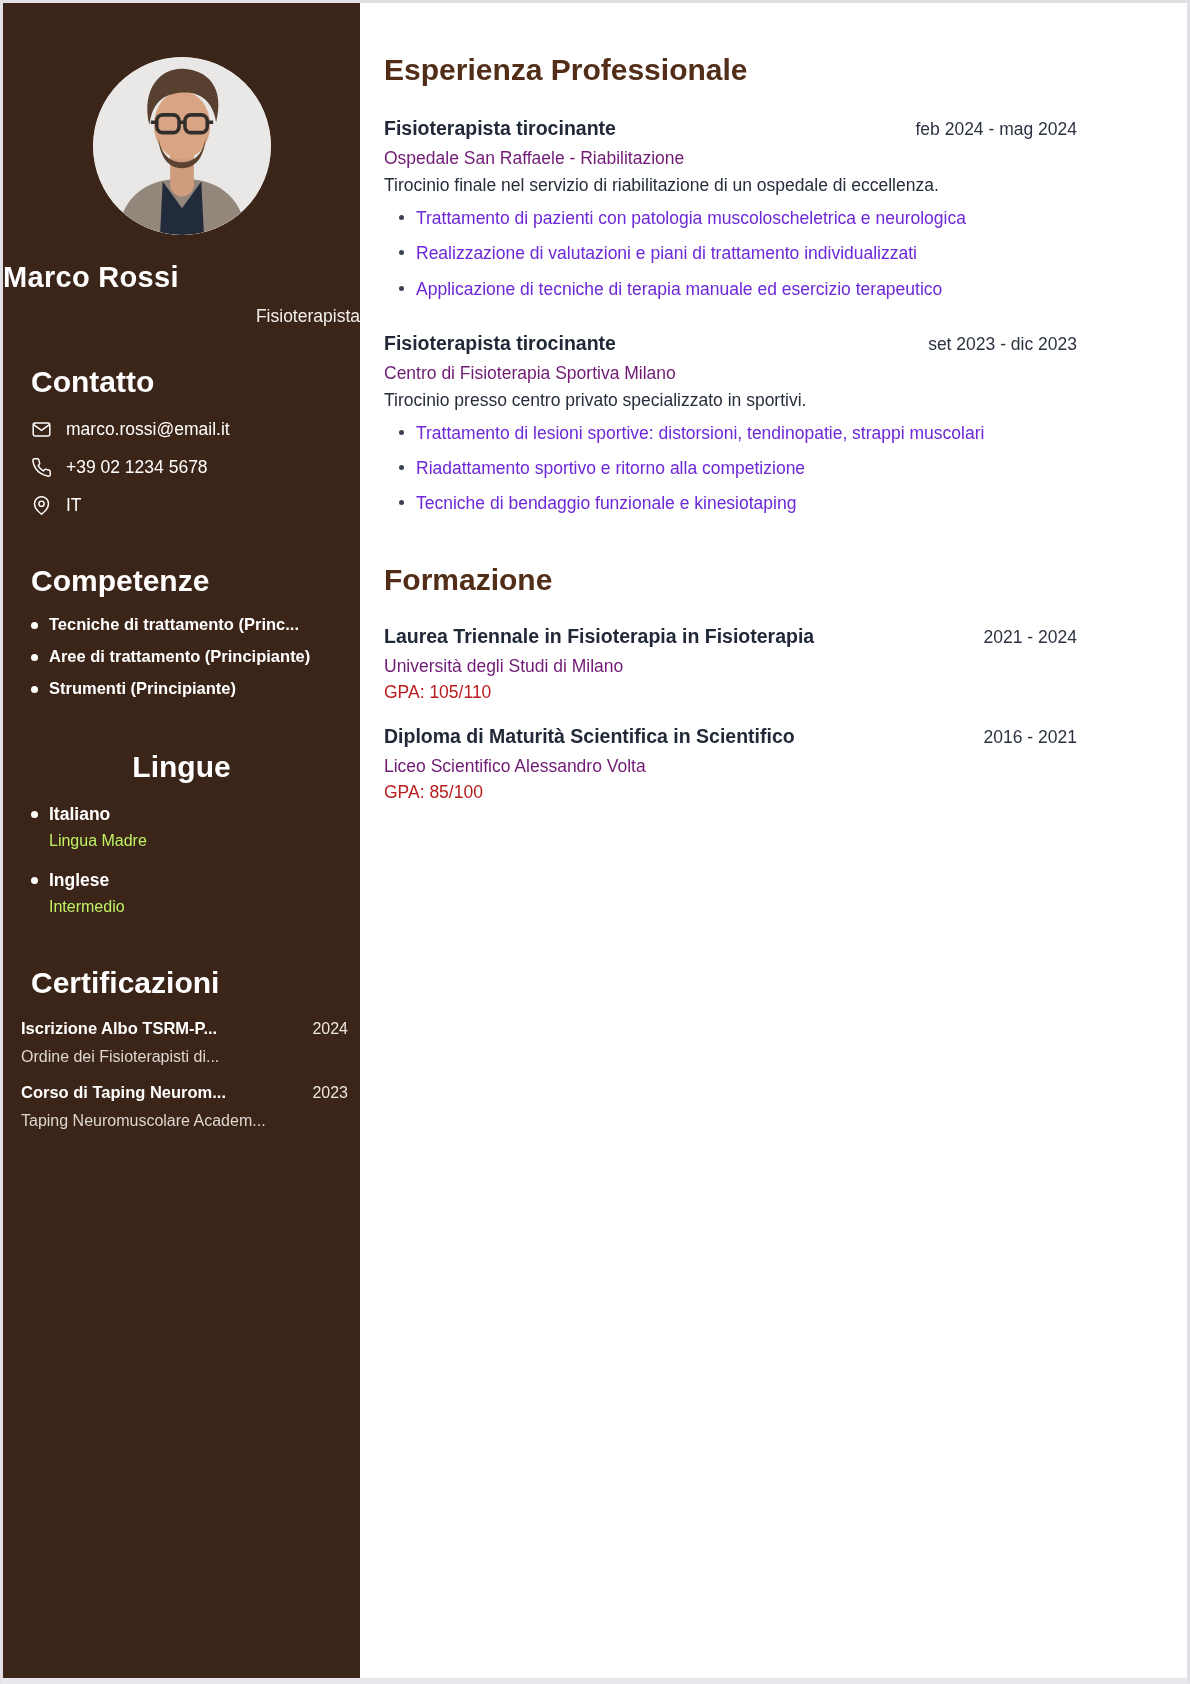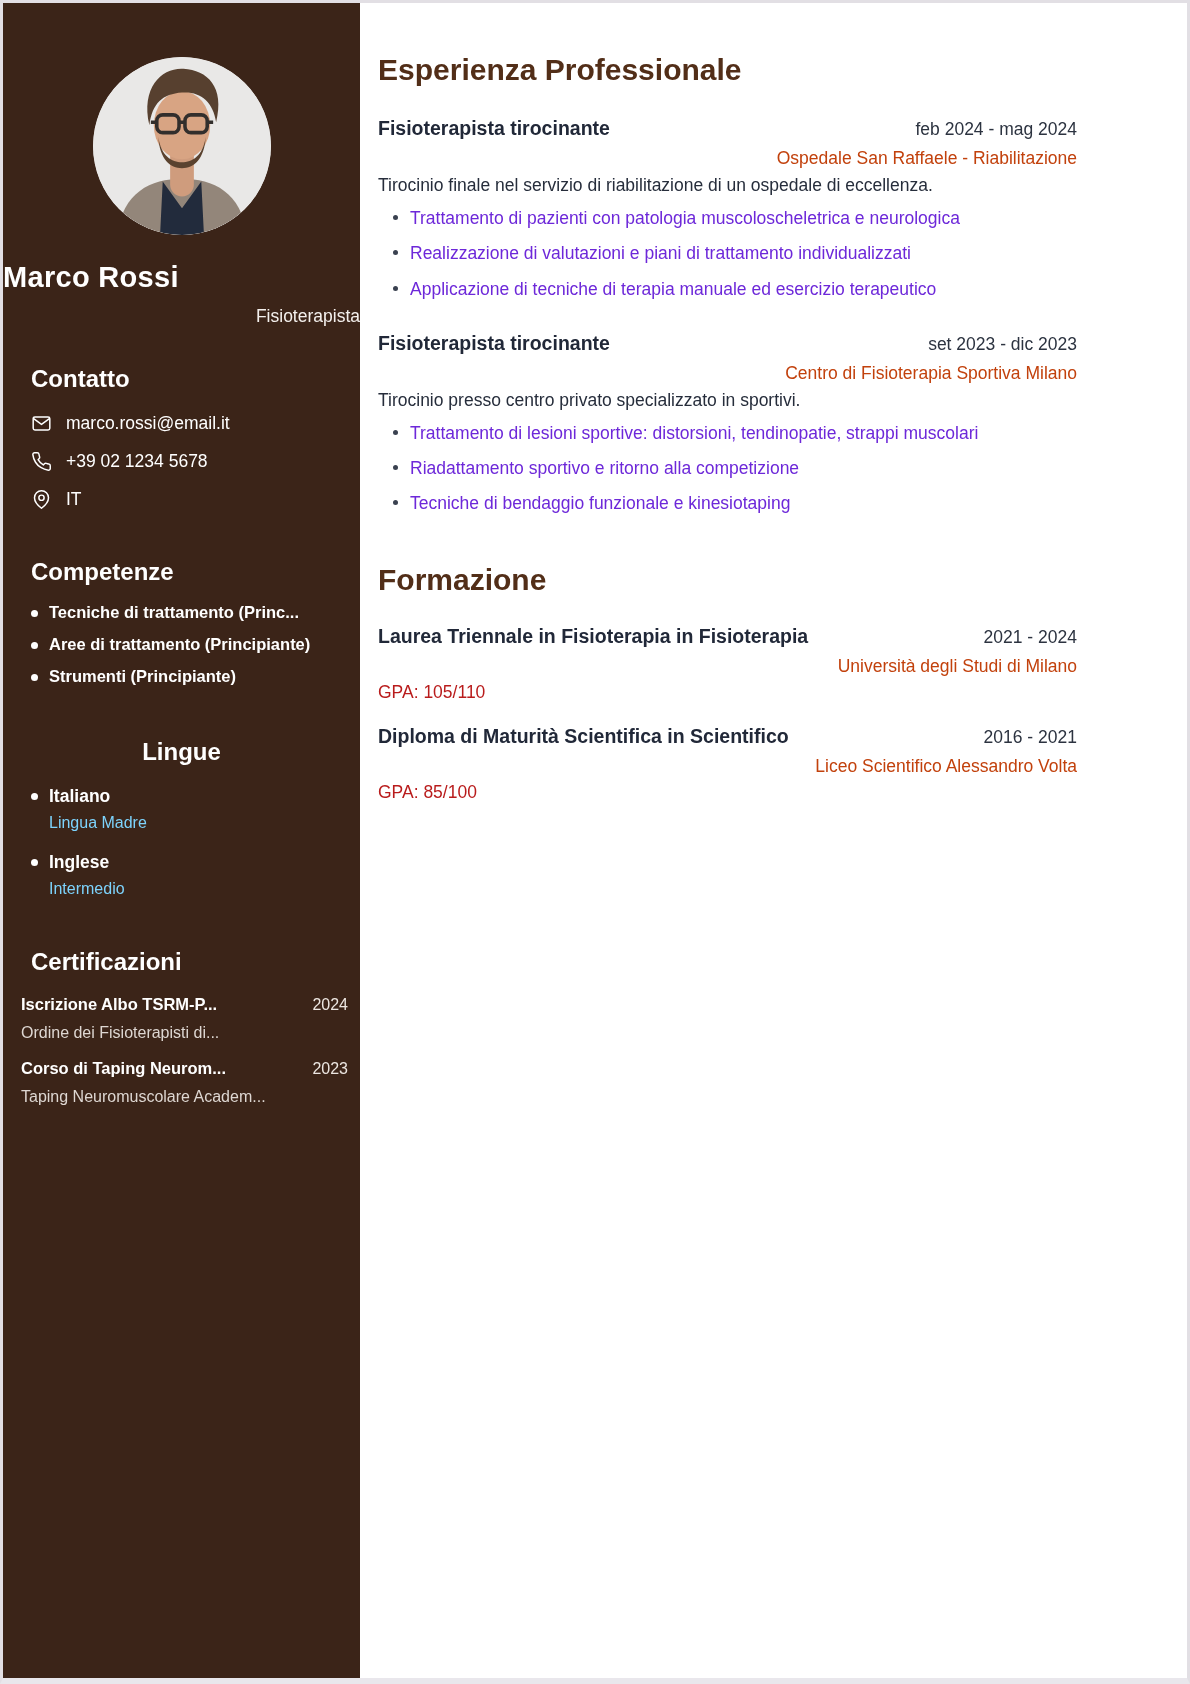--- a/index.html
+++ b/index.html
@@ -9,54 +9,54 @@
     border:3px solid #e2dfe4; border-bottom:6px solid #e9e7ec;
   }
 
   
   .sidebar { flex:0 0 357px; width:357px; background:#3b2418; color:#fff; overflow:hidden; }
   .avatar-wrap { width:178px; height:178px; margin:54px auto 0; border-radius:50%; overflow:hidden; background:#e9e8e7; }
   .avatar-wrap svg { display:block; width:100%; height:100%; }
   .name { margin-top:26px; font-size:29px; font-weight:700; letter-spacing:.3px; }
   .role { margin-top:12px; text-align:right; font-size:17.5px; color:#f4f0ed; }
   .side-section { padding:0 28px; }
-  .side-heading { font-size:24px; font-weight:700; color:#fff; }
+  .side-heading { font-size:30px; font-weight:700; color:#fff; }
   .contact-heading { margin-top:38px; }
   .contact-list { margin-top:20px; }
   .contact-row { display:flex; align-items:center; gap:14px; margin-top:17px; font-size:17.5px; }
   .contact-row:first-child { margin-top:0; }
   .cicon { width:21px; height:21px; flex:0 0 21px; }
   .cicon svg { display:block; width:100%; height:100%; stroke:#fff; fill:none; stroke-width:1.7; stroke-linecap:round; stroke-linejoin:round; }
   .skills-heading { margin-top:48px; }
   .dot-list { margin-top:17px; }
   .dot-item { position:relative; padding-left:18px; margin-top:13px; font-size:16.5px; font-weight:600; white-space:nowrap; }
   .dot-item:first-child { margin-top:0; }
   .dot-item::before { content:''; position:absolute; left:0; top:7px; width:7px; height:7px; border-radius:50%; background:#fff; }
   .lang-heading { margin-top:52px;text-align:center; }
   .lang-item { margin-top:20px; }
   .lang-name { position:relative; padding-left:18px; font-size:17.5px; font-weight:700; }
   .lang-name::before { content:''; position:absolute; left:0; top:7px; width:7px; height:7px; border-radius:50%; background:#fff; }
-  .lang-level { margin-top:7px; padding-left:18px; font-size:16px; color:#7dd3fc; }
+  .lang-level { margin-top:7px; padding-left:18px; font-size:16px; color:#bef264; }
   .cert-heading { margin-top:50px; }
   .cert-block { padding:0 12px 0 18px; }
   .cert-item { margin-top:17px; }
   .cert-item:first-of-type { margin-top:19px; }
   .cert-top { display:flex; justify-content:space-between; align-items:baseline; }
   .cert-title { font-size:16.5px; font-weight:700; white-space:nowrap; }
   .cert-year { font-size:16px; color:#ece6e1; margin-left:10px; }
   .cert-issuer { margin-top:10px; font-size:16px; color:#ded7d2; white-space:nowrap; }
 
   
-  .main { flex:1; padding:50px 110px 0 18px; color:#262d3b; }
+  .main { flex:1; padding:50px 110px 0 24px; color:#262d3b; }
   .main-heading { font-size:30px; font-weight:700; color:#522e18; }
   .job { margin-top:30px; }
   .row-head { display:flex; justify-content:space-between; align-items:baseline; }
   .item-title { font-size:19.5px; font-weight:700; color:#212838; }
   .item-dates { font-size:17.5px; color:#2c3340; white-space:nowrap; margin-left:16px; }
-  .org { margin-top:8px; font-size:17.5px; font-weight:500; color:#c2410c;text-align:right; }
+  .org { margin-top:8px; font-size:17.5px; font-weight:500; color:#701a75; }
   .summary { margin-top:6px; font-size:17.5px; color:#262d3b; }
   .bullets { margin-top:7px; }
   .bullet { position:relative; padding-left:32px; margin-top:9px; font-size:17.5px; line-height:1.5; color:#6d28d9; max-width:662px; }
   .bullet::before { content:''; position:absolute; left:15px; top:10px; width:5px; height:5px; border-radius:50%; background:#3a4150; }
   .edu-heading { margin-top:46px; }
   .edu { margin-top:28px; }
   .edu + .edu { margin-top:22px; }
   .gpa { margin-top:5px; font-size:17.5px; color:#b91c1c; }
 </style>
 </head>

